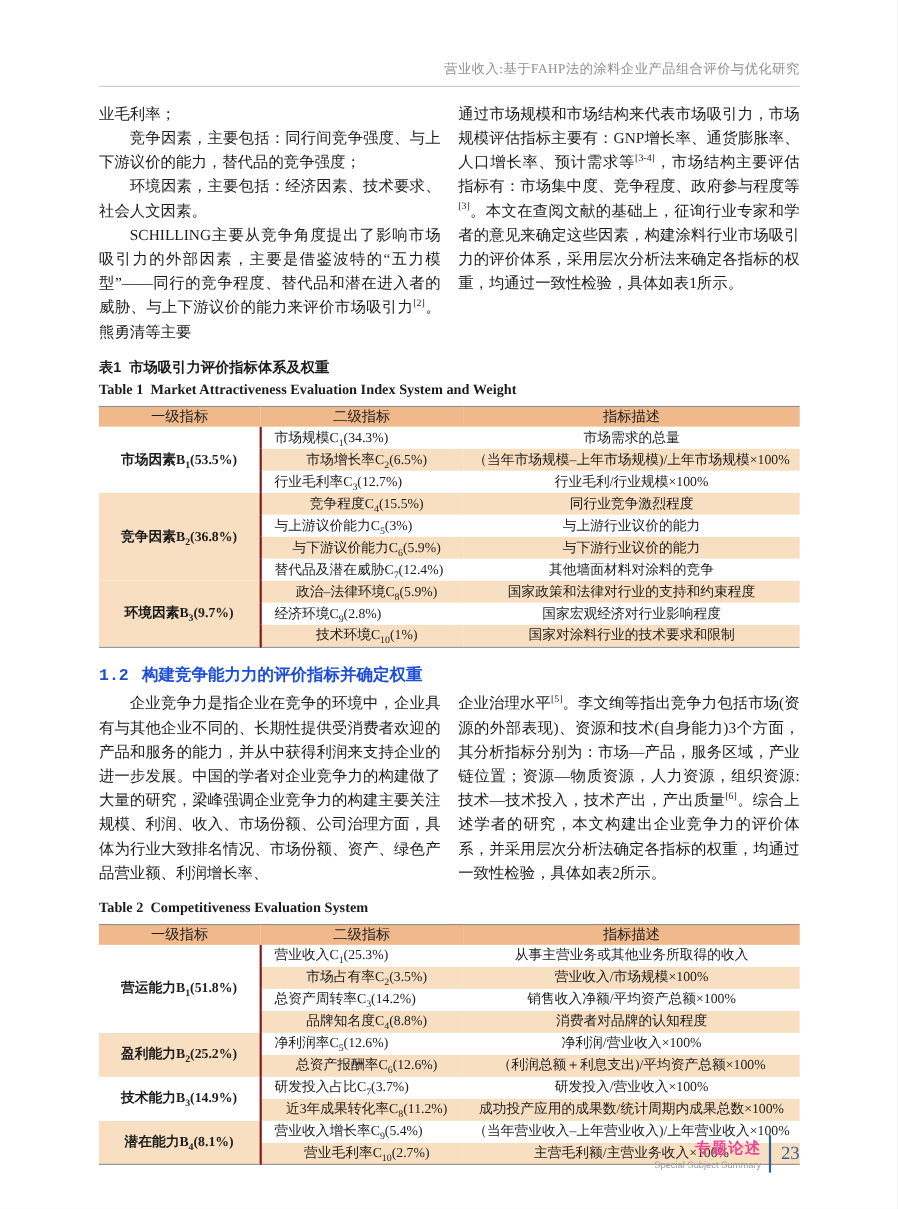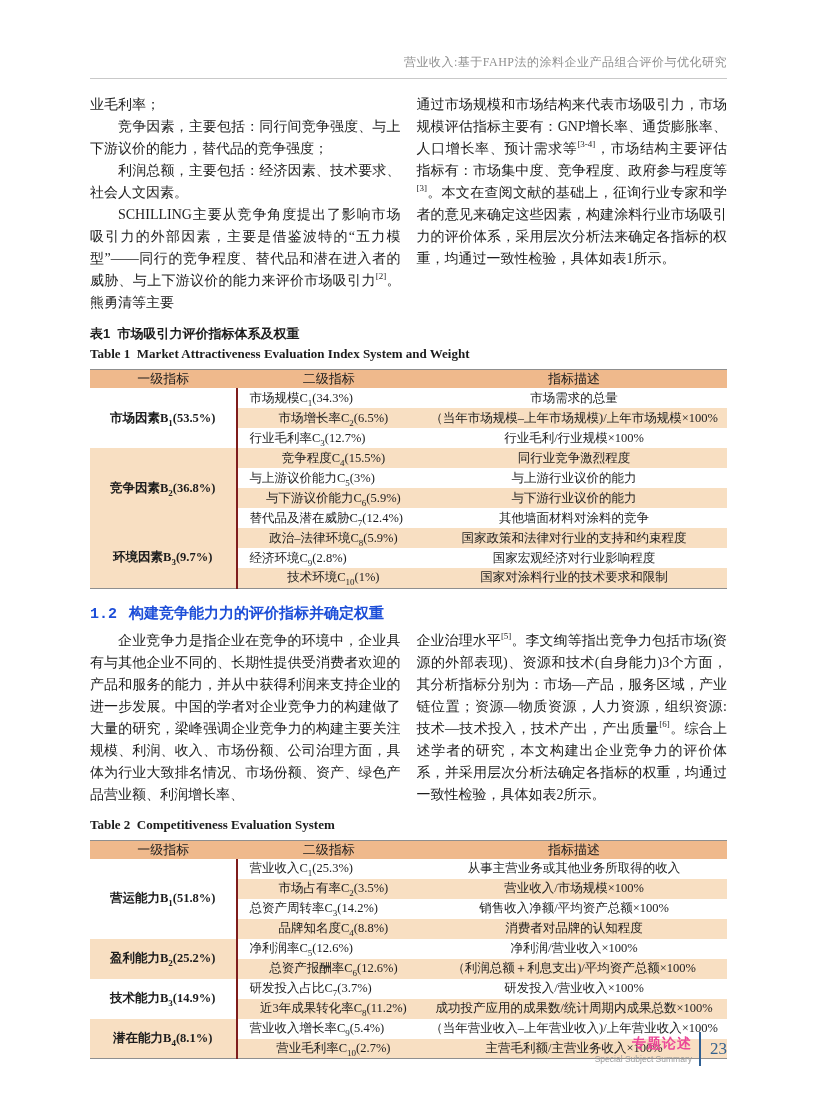--- a/index.html
+++ b/index.html
@@ -60,21 +60,21 @@
 
 <div class="page">
   <div class="content">
 
     <div class="running-head">营业收入:基于FAHP法的涂料企业产品组合评价与优化研究</div>
 
     <div class="cols">
       <div class="col">
           <div class="para">业毛利率；</div>
           <div class="para indent">竞争因素，主要包括：同行间竞争强度、与上下游议价的能力，替代品的竞争强度；</div>
-          <div class="para indent">利润总额，主要包括：经济因素、技术要求、社会人文因素。</div>
+          <div class="para indent">环境因素，主要包括：经济因素、技术要求、社会人文因素。</div>
           <div class="para indent">SCHILLING主要从竞争角度提出了影响市场吸引力的外部因素，主要是借鉴波特的“五力模型”——同行的竞争程度、替代品和潜在进入者的威胁、与上下游议价的能力来评价市场吸引力<sup>[2]</sup>。熊勇清等主要</div>
         </div>
       <div class="col">
           <div class="para">通过市场规模和市场结构来代表市场吸引力，市场规模评估指标主要有：GNP增长率、通货膨胀率、人口增长率、预计需求等<sup>[3-4]</sup>，市场结构主要评估指标有：市场集中度、竞争程度、政府参与程度等<sup>[3]</sup>。本文在查阅文献的基础上，征询行业专家和学者的意见来确定这些因素，构建涂料行业市场吸引力的评价体系，采用层次分析法来确定各指标的权重，均通过一致性检验，具体如表1所示。</div>
         </div>
     </div>
 
     <div class="caption-block">
       <div class="caption-zh">表1  市场吸引力评价指标体系及权重</div>
       <div class="caption-en">Table 1  Market Attractiveness Evaluation Index System and Weight</div>

